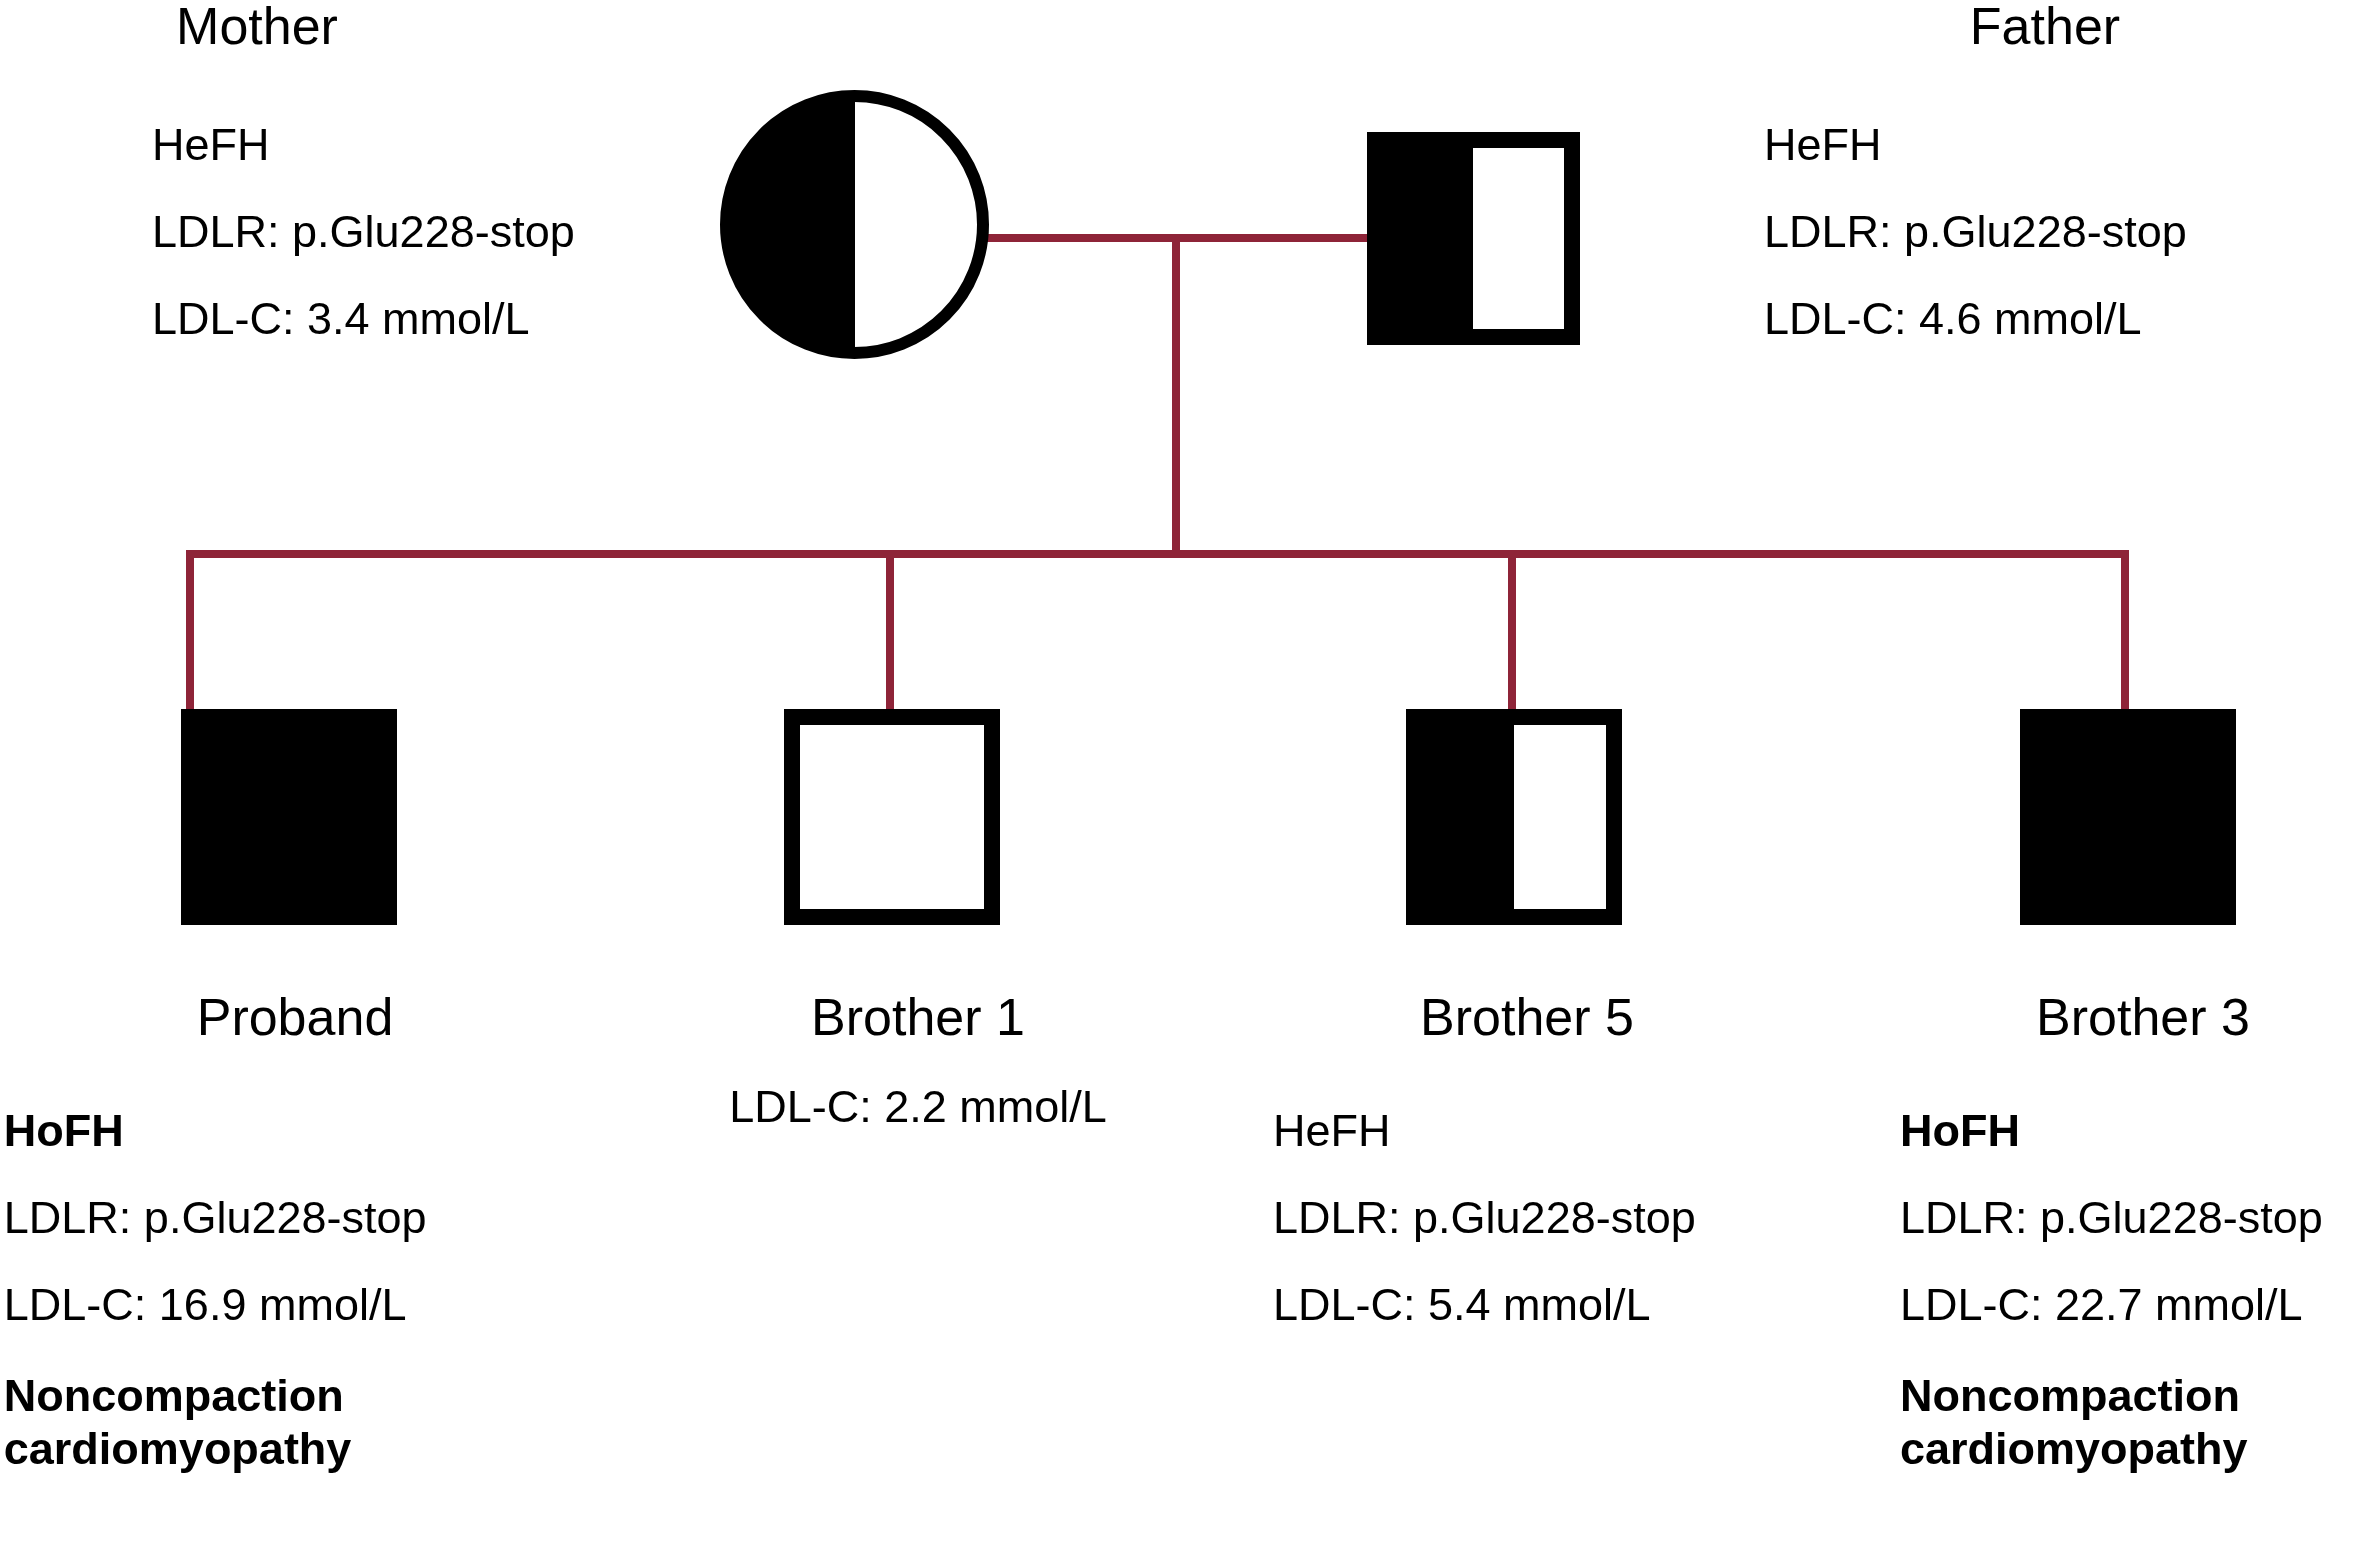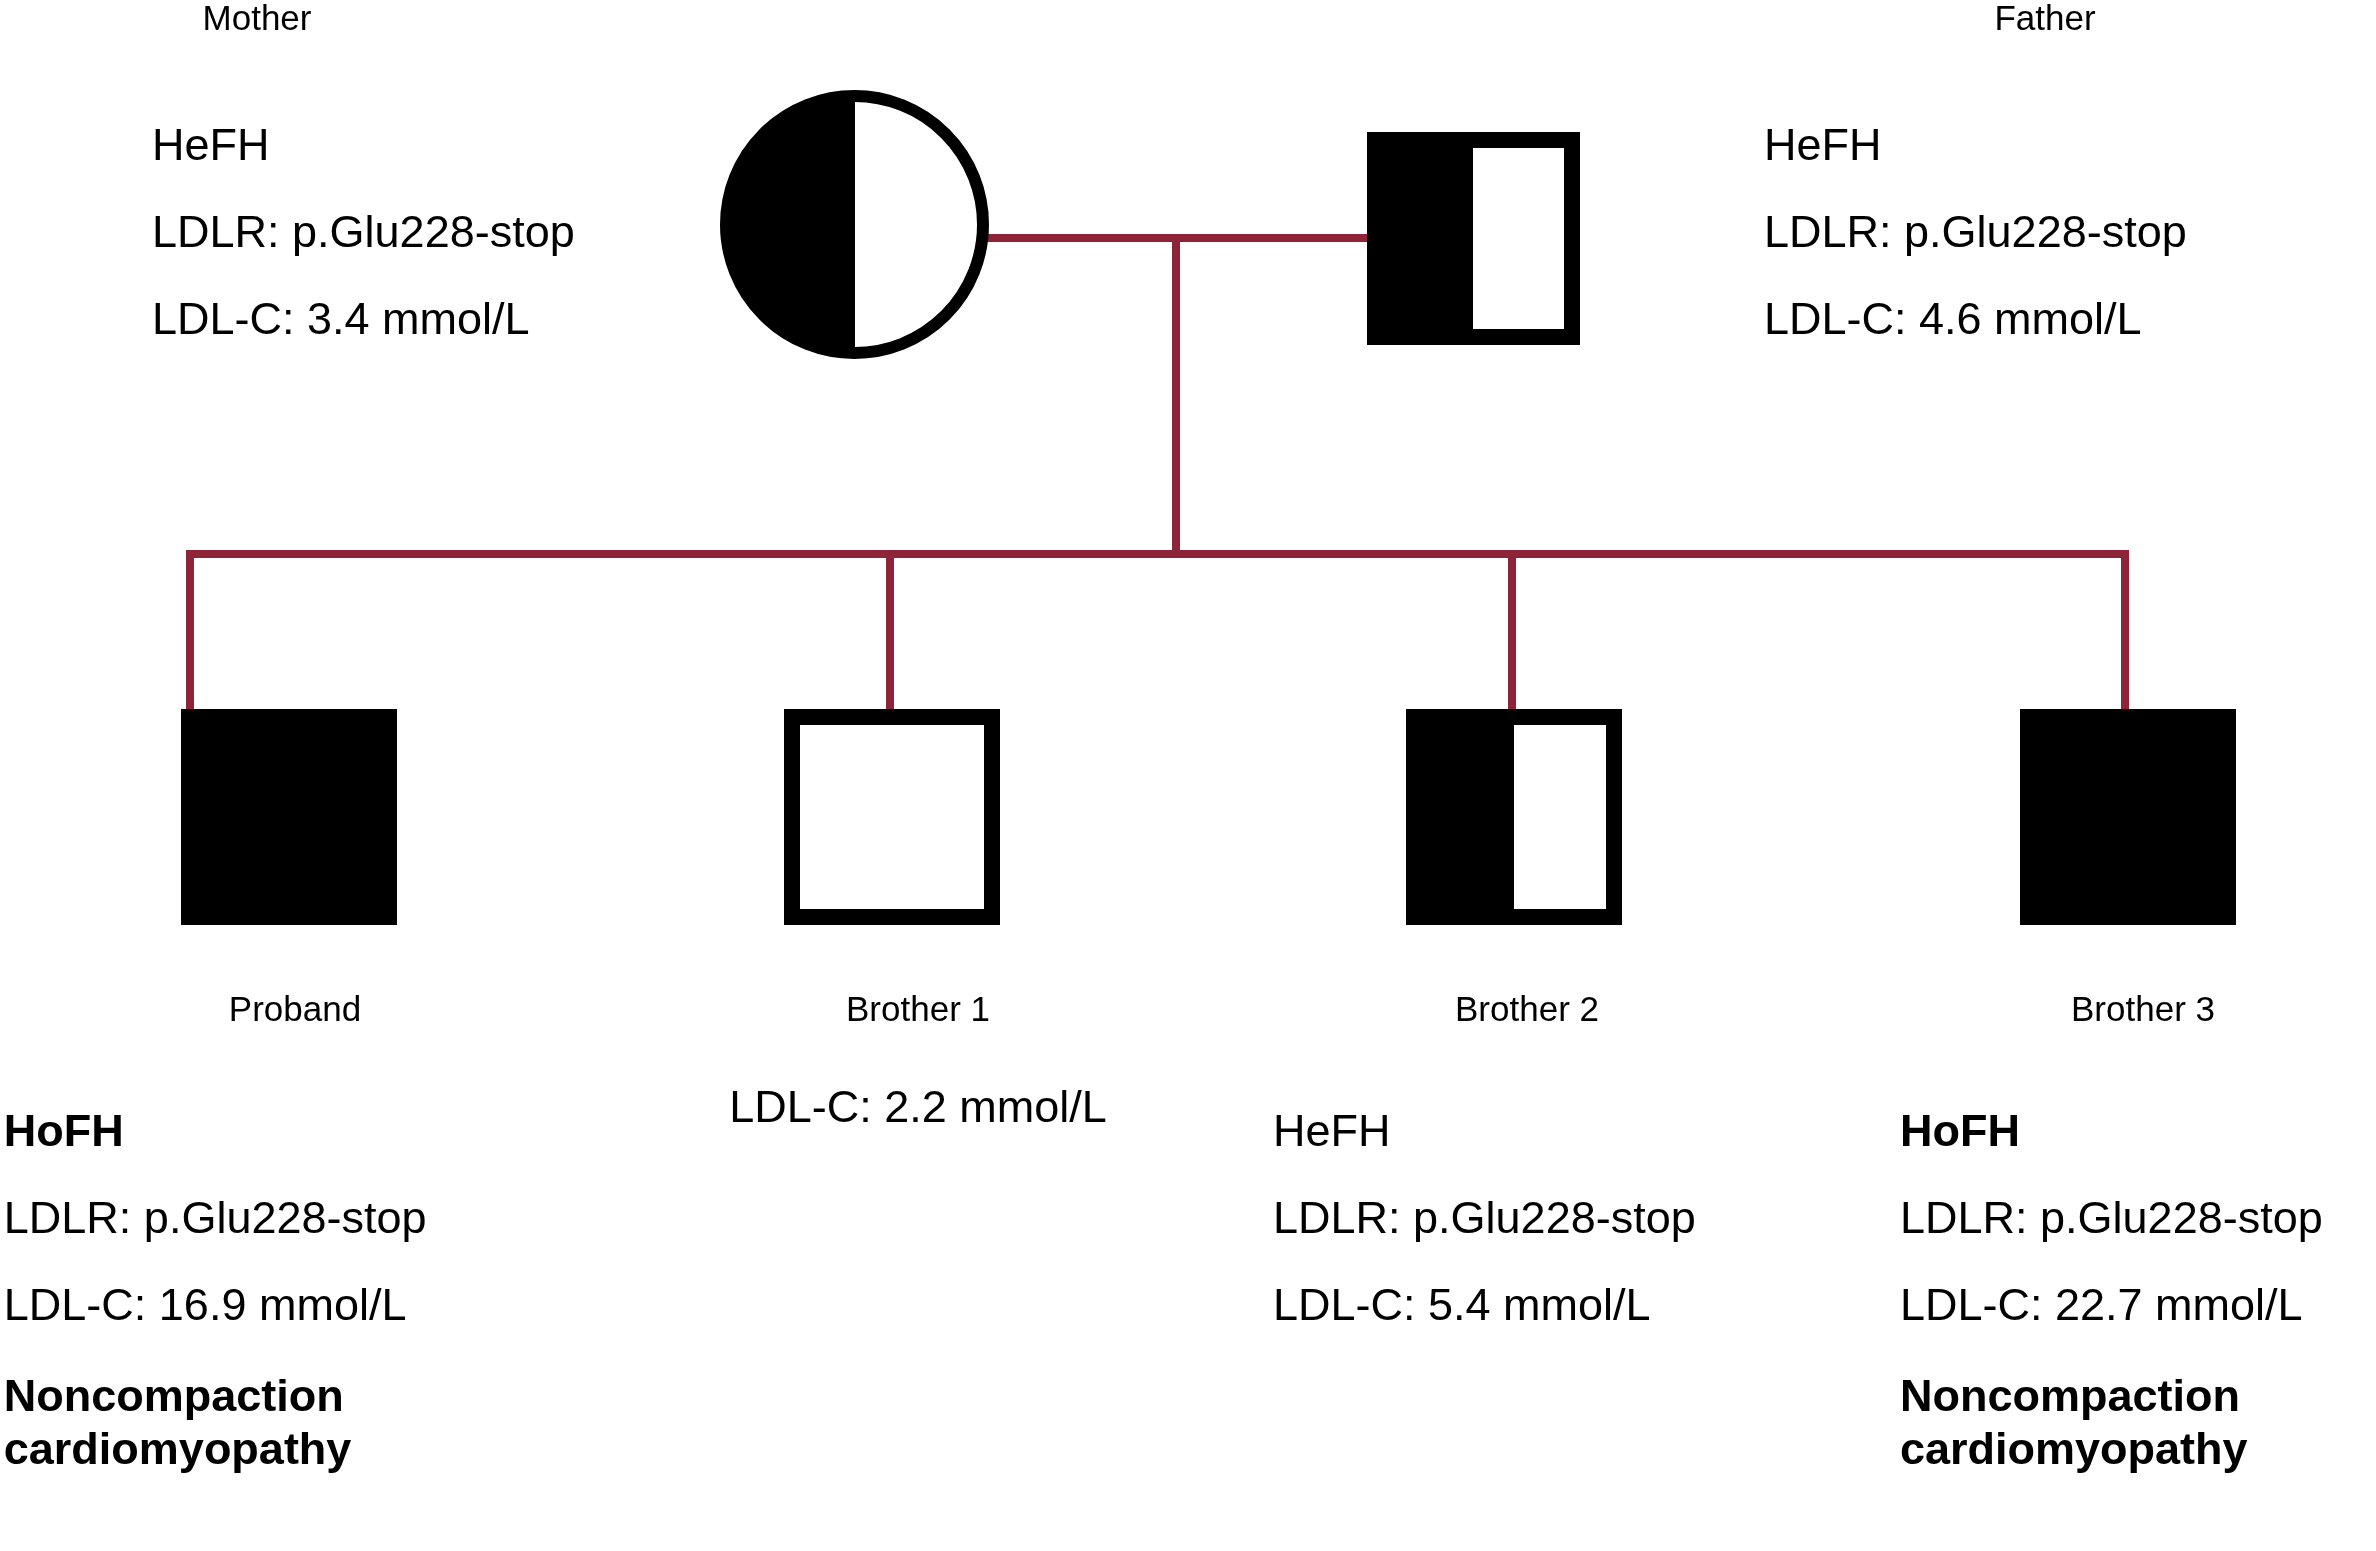--- a/index.html
+++ b/index.html
@@ -22,21 +22,21 @@
 
   
   .txt {
     position: absolute;
     font-size: 45px;
     line-height: 1.0;
     color: #000;
     white-space: nowrap;
   }
   .hdr {
-    font-size: 35px;
+    font-size: 52px;
     text-decoration-thickness: 4.8px;
     text-underline-offset: 8.6px;
   }
   .ital { }
   .bold { font-weight: bold; }
   .ctr  { text-align: center; transform: translateX(-50%); }
 
   .block {
     position: absolute;
     white-space: nowrap;
@@ -145,21 +145,21 @@
     <div class="line ital">LDLR: p.Glu228-stop</div>
     <div class="line">LDL-C: 16.9 mmol/L</div>
     <div class="line two bold last" style="width:447px;">Noncompaction cardiomyopathy</div>
   </div>
 
   <div class="txt hdr ctr" style="left:918px; top:991px;">Brother 1</div>
   <div class="block ctr" style="left:918px; top:1076px;">
     <div class="line last">LDL-C: 2.2 mmol/L</div>
   </div>
 
-  <div class="txt hdr ctr" style="left:1527px; top:991px;">Brother 2</div>
+  <div class="txt hdr ctr" style="left:1527px; top:991px;">Brother 5</div>
   <div class="block" style="left:1273px; top:1100px;">
     <div class="line">HeFH</div>
     <div class="line ital">LDLR: p.Glu228-stop</div>
     <div class="line last">LDL-C: 5.4 mmol/L</div>
   </div>
 
   <div class="txt hdr ctr" style="left:2143px; top:991px;">Brother 3</div>
   <div class="block" style="left:1900px; top:1100px;">
     <div class="line bold">HoFH</div>
     <div class="line ital">LDLR: p.Glu228-stop</div>

